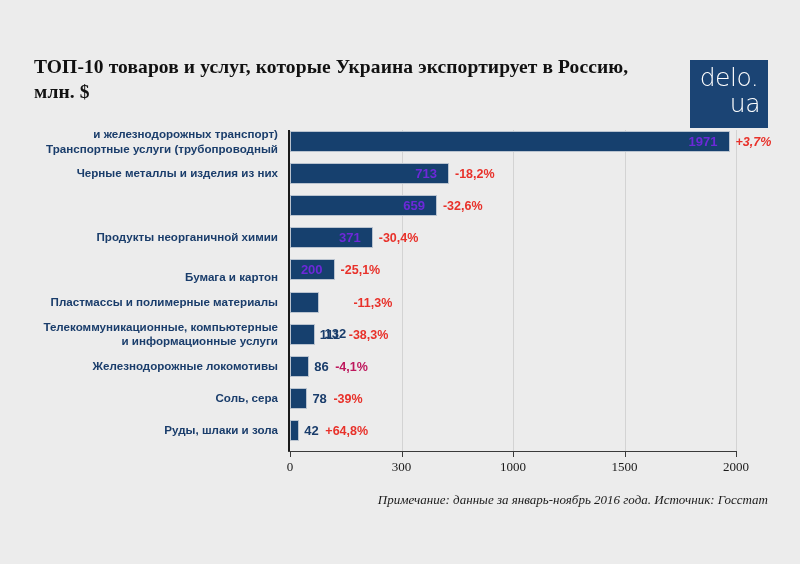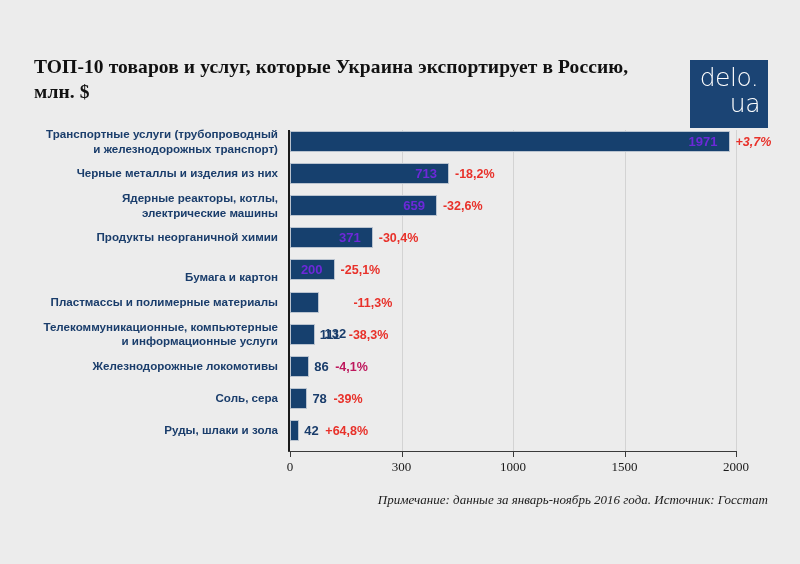--- a/index.html
+++ b/index.html
@@ -216,38 +216,34 @@
         <div class="tick" style="left: 513px;"></div>
         <div class="tick-label" style="left: 513px;">1000</div>
         <div class="tick" style="left: 624.5px;"></div>
         <div class="tick-label" style="left: 624.5px;">1500</div>
         <div class="tick" style="left: 736px;"></div>
         <div class="tick-label" style="left: 736px;">2000</div>
       </div>
     <div id="rows-container">
         <div class="row" style="top: 3px; height: 32.1px;">
           <div class="cat-label" style="top: -4px;">
+            <div>и железнодорожных транспорт)</div>
             <div>Транспортные услуги (трубопроводный</div>
-            <div>и железнодорожных транспорт)</div>
           </div>
           <div class="bar" style="top: 0px; width: 439.533px; height: 21px;"></div>
           <div class="bar-value-in" style="top: 3px; left: 230px; width: 493.533px; padding-right: 6px; box-sizing: border-box;">1971</div>
           <div class="bar-pct" style="top: 4px; left: 735.533px; color: rgb(232, 49, 42); font-style: italic;">+3,7%</div>
         </div>
         <div class="row" style="top: 35.1px; height: 32.1px;">
           <div class="cat-label" style="top: 3px;">Черные металлы и изделия из них</div>
           <div class="bar" style="top: 0px; width: 158.999px; height: 21px;"></div>
           <div class="bar-value-in" style="top: 3px; left: 230px; width: 212.999px; padding-right: 6px; box-sizing: border-box;">713</div>
           <div class="bar-pct" style="top: 4px; left: 454.999px; color: rgb(232, 49, 42);">-18,2%</div>
         </div>
         <div class="row" style="top: 67.2px; height: 32.1px;">
-          <div class="cat-label" style="top: -4px;">
-            <div>Ядерные реакторы, котлы,</div>
-            <div>электрические машины</div>
-          </div>
           <div class="bar" style="top: 0px; width: 146.957px; height: 21px;"></div>
           <div class="bar-value-in" style="top: 3px; left: 230px; width: 200.957px; padding-right: 6px; box-sizing: border-box;">659</div>
           <div class="bar-pct" style="top: 4px; left: 442.957px; color: rgb(232, 49, 42);">-32,6%</div>
         </div>
         <div class="row" style="top: 99.3px; height: 32.1px;">
           <div class="cat-label" style="top: 3px;">Продукты неорганичной химии</div>
           <div class="bar" style="top: 0px; width: 82.733px; height: 21px;"></div>
           <div class="bar-value-in" style="top: 3px; left: 230px; width: 136.733px; padding-right: 6px; box-sizing: border-box;">371</div>
           <div class="bar-pct" style="top: 4px; left: 378.733px; color: rgb(232, 49, 42);">-30,4%</div>
         </div>

